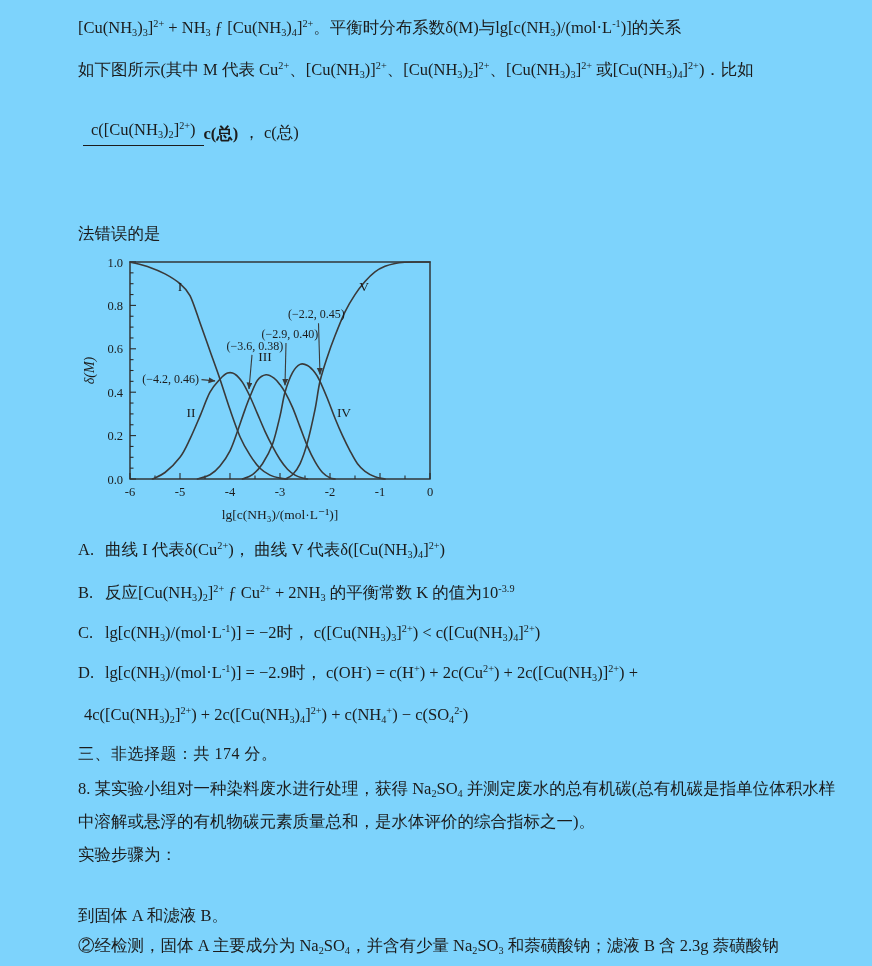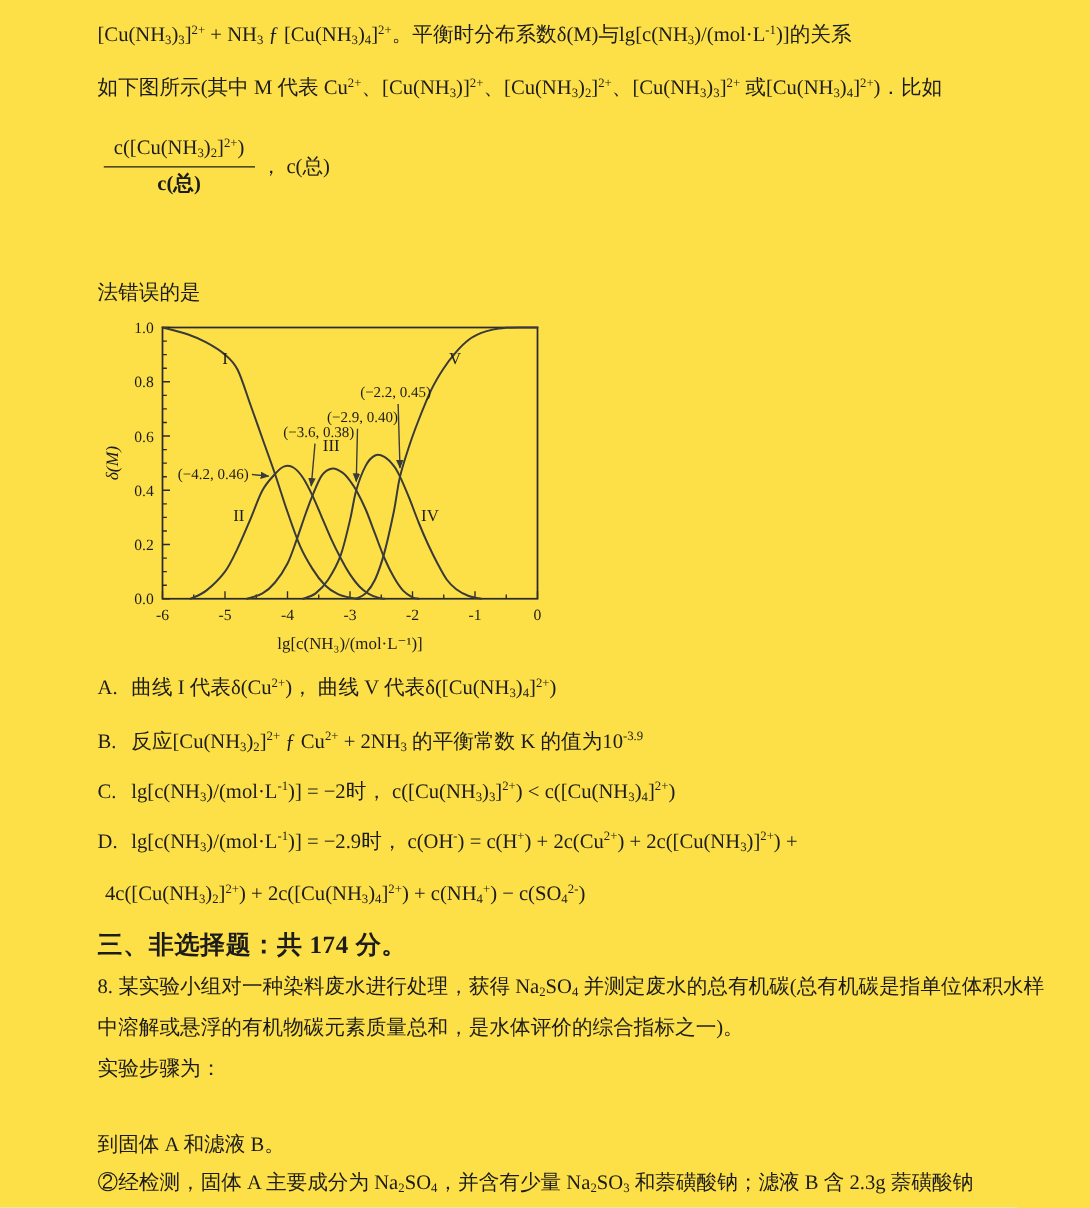--- a/index.html
+++ b/index.html
@@ -1,39 +1,39 @@
 <!DOCTYPE html>
 <html><head>
 <meta charset="utf-8">
 <style>
   html,body{margin:0;padding:0;background:#e8e8e8;}
   .page{
     position:relative;
     width:872px;height:966px;
-    background:#fde047;
+    background:#7dd3fc;
     font-family:"Liberation Serif","DejaVu Serif",serif;
     color:#1c1c1c;
     overflow:hidden;
   }
   .line{
     position:absolute;
     left:78px;
     white-space:nowrap;
     font-size:16.5px;
     line-height:1.25;
   }
   .line sup{font-size:62%;vertical-align:0.55em;letter-spacing:0;}
   .line sub{font-size:62%;vertical-align:-0.25em;letter-spacing:0;}
   .frac-line{display:flex;align-items:center;}
-  .frac{display:inline-flex;flex-direction:column;align-items:center;margin:0 5px;vertical-align:middle;}
+  .frac{display:inline-flex;flex-direction:row;align-items:center;margin:0 5px;vertical-align:middle;}
   .frac .num{padding:0 8px 3px;border-bottom:1.3px solid #1c1c1c;}
   .frac .den{padding-top:3px;font-weight:bold;}
   .opt{display:flex;}
   .opt .opt-label{width:27px;flex:0 0 auto;}
-  .heading{font-weight:bold;font-size:20px;letter-spacing:0.5px;}
+  .heading{font-weight:normal;font-size:16px;letter-spacing:0.5px;}
   .chart-wrap{position:absolute;}
   svg text{font-family:"Liberation Serif","DejaVu Serif",serif;}
 </style>
 </head>
 <body>
 
 <div class="page">
 
   <div class="line" style="top:18px">[Cu(NH<sub>3</sub>)<sub>3</sub>]<sup>2+</sup> + NH<sub>3</sub> ƒ  [Cu(NH<sub>3</sub>)<sub>4</sub>]<sup>2+</sup>。平衡时分布系数δ(M)与lg[c(NH<sub>3</sub>)/(mol·L<sup>-1</sup>)]的关系</div>
   <div class="line" style="top:60px">如下图所示(其中 M 代表 Cu<sup>2+</sup>、[Cu(NH<sub>3</sub>)]<sup>2+</sup>、[Cu(NH<sub>3</sub>)<sub>2</sub>]<sup>2+</sup>、[Cu(NH<sub>3</sub>)<sub>3</sub>]<sup>2+</sup> 或[Cu(NH<sub>3</sub>)<sub>4</sub>]<sup>2+</sup>)．比如</div>

